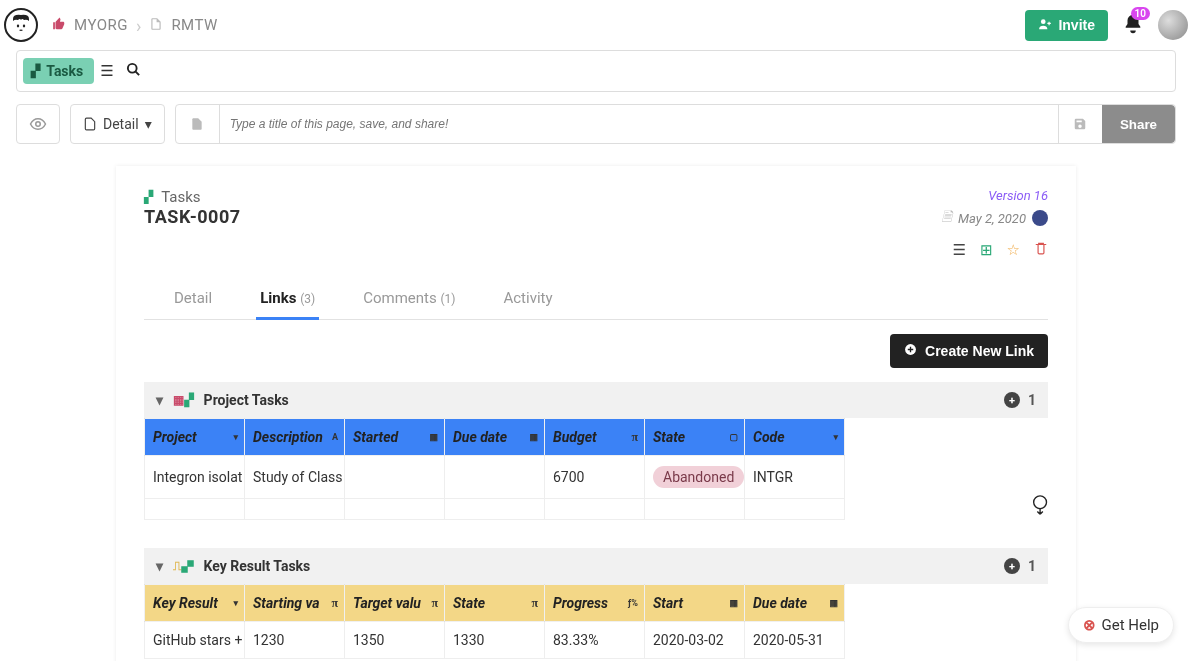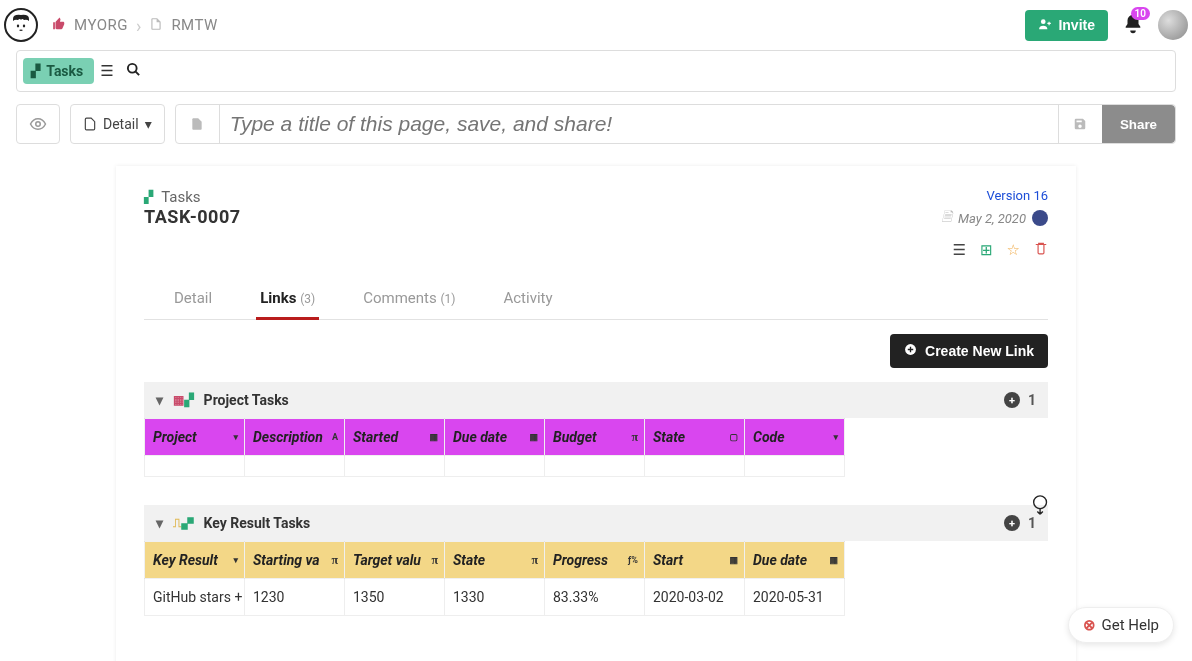--- a/index.html
+++ b/index.html
@@ -23,52 +23,52 @@
 .tasks-pill .tico { font-size:12px; }
 .search-input { flex: 1; border: none; outline: none; font-size: 15px; font-style: italic; color: #888; padding: 0 6px; background:transparent;}
 .search-icons { display: flex; gap: 12px; padding-right: 14px; color: #333; }
 .search-icons span { cursor: pointer; font-size:15px;}
 .toolbar { margin: 0 16px; display: flex; gap: 10px; }
 .tb-btn { border: 1px solid #ddd; background: #fff; border-radius: 4px; height: 40px; display: flex; align-items: center; padding: 0 12px; gap: 6px; cursor: pointer; color:#444;}
 .tb-eye { padding: 0 12px; color:#999;}
 .tb-detail { font-size: 14px; }
 .title-wrap { flex: 1; display:flex; border:1px solid #ddd; border-radius:4px; overflow:hidden;}
 .title-wrap .doc-ico { border-right:1px solid #ddd; width:44px; display:flex; align-items:center; justify-content:center; color:#bbb;}
-.title-input { flex:1; border:none; outline:none; font-style:italic; color:#888; font-size:21px; padding:0 10px;}
+.title-input { flex:1; border:none; outline:none; font-style:italic; color:#888; font-size:12px; padding:0 10px;}
 .title-wrap .save-ico { border-left:1px solid #ddd; width:44px; display:flex; align-items:center; justify-content:center; color:#bbb;}
 .share-btn { background:#8c8c8c; color:#fff; border:none; padding:0 18px; font-weight:600; border-top-right-radius:4px; border-bottom-right-radius:4px;}
 .main-card { margin: 22px auto 0 auto; width: 960px; background:#fff; box-shadow: 0 0 4px rgba(0,0,0,0.08); padding: 22px 28px 0 28px; height: 560px; overflow:hidden; position:relative;}
 .card-head { display:flex; }
 .ch-left .crumb { display:flex; align-items:center; gap:8px; color:#666; font-size:15px;}
 .ch-left .crumb .tico { color:#2aa876; font-size:12px;}
 .ch-left .taskname { font-weight:700; font-size:18px; letter-spacing:0.5px;}
 .ch-right { margin-left:auto; text-align:right; font-size:13px;}
-.version { color:#1d4ed8; }
+.version { color:#8b5cf6; font-style:italic; }
 .datebox { color:#888; font-style:italic; display:flex; align-items:center; justify-content:flex-end; gap:6px; margin-top:4px;}
 .datebox .av { width:16px; height:16px; border-radius:50%; background:#3b4a8a; display:inline-block;}
 .card-icons { margin-top:12px; display:flex; justify-content:flex-end; gap:14px; font-size:15px;}
 .card-icons .grid { color:#2aa876;}
 .card-icons .star { color:#f0ad4e;}
 .card-icons .trash { color:#d9534f;}
 .tabs { margin-top:30px; display:flex; gap:40px; border-bottom:1px solid #e2e2e2; padding-left:26px;}
 .tab { padding:0 4px 10px 4px; color:#999; font-size:15px; cursor:pointer;}
-.tab.active { color:#222; font-weight:700; border-bottom:3px solid #b91c1c; margin-bottom:-1px;}
+.tab.active { color:#222; font-weight:700; border-bottom:3px solid #3b82f6; margin-bottom:-1px;}
 .tab .cnt { color:#999; font-size:12px; font-weight:400;}
 .create-row { display:flex; justify-content:flex-end; margin-top:14px;}
 .create-btn { background:#222; color:#fff; border:none; padding:9px 14px; border-radius:4px; font-size:14px; font-weight:600; display:flex; gap:8px; align-items:center; cursor:pointer;}
 .group { margin-top:14px;}
 .group-head { background:#f1f1f1; padding:10px 12px; display:flex; align-items:center; gap:10px; font-weight:700; color:#333;}
 .group-head .chev { color:#666; cursor:pointer;}
 .group-head .gico { font-size:12px;}
 .group-head .gend { margin-left:auto; display:flex; align-items:center; gap:8px; color:#555;}
 .group-head .plus { width:16px; height:16px; border-radius:50%; background:#444; color:#fff; display:flex; align-items:center; justify-content:center; font-size:11px; cursor:pointer;}
 table { border-collapse:collapse; width:700px; table-layout:fixed;}
 th { font-style:italic; font-weight:700; text-align:left; padding:10px 8px; border:1px solid rgba(0,0,0,0.06); position:relative; font-size:14px; white-space:nowrap; overflow:hidden;}
 td { padding:10px 8px; border:1px solid #eee; font-size:14px; white-space:nowrap; overflow:hidden; text-overflow:clip;}
-.t1 th { background:#d946ef; color:#222;}
+.t1 th { background:#3b82f6; color:#222;}
 .t2 th { background:#f3d787; color:#222;}
 .th-ico { position:absolute; right:6px; top:50%; transform:translateY(-50%); font-size:9px; color:#333; font-style:normal;}
 .state-pill { background:#f1d0d8; color:#7a3a4a; border-radius:12px; padding:3px 10px; display:inline-block;}
 .cursor-img { position:absolute; right:24px; top:328px; font-size:18px; color:#222;}
 .help-pill { position:fixed; bottom:18px; right:18px; background:#fff; border:1px solid #eee; border-radius:20px; padding:8px 14px; box-shadow:0 2px 6px rgba(0,0,0,0.1); display:flex; align-items:center; gap:6px; font-size:15px; color:#333; cursor:pointer;}
 .help-pill .x { color:#d9534f; font-weight:700;}
 .pi-sym { font-family: "Times New Roman", serif; font-size:12px; font-style:normal;}
 </style>
 </head>
 <body>
@@ -239,20 +239,29 @@
         </colgroup>
       <tbody>
           <tr>
         <th><span>Project</span><span class="th-ico">▾</span></th>
         <th><span>Description</span><span class="th-ico">A</span></th>
         <th><span>Started</span><span class="th-ico">▦</span></th>
         <th><span>Due date</span><span class="th-ico">▦</span></th>
         <th><span>Budget</span><span class="th-ico pi-sym">π</span></th>
         <th><span>State</span><span class="th-ico">▢</span></th>
         <th><span>Code</span><span class="th-ico">▾</span></th>
+      </tr>
+      <tr>
+        <td>Integron isolat</td>
+        <td>Study of Class</td>
+        <td></td>
+        <td></td>
+        <td>6700</td>
+        <td><span class="state-pill">Abandoned</span></td>
+        <td>INTGR</td>
       </tr>
       <tr>
             <td></td>
             <td></td>
             <td></td>
             <td></td>
             <td></td>
             <td></td>
             <td></td>
           </tr>

